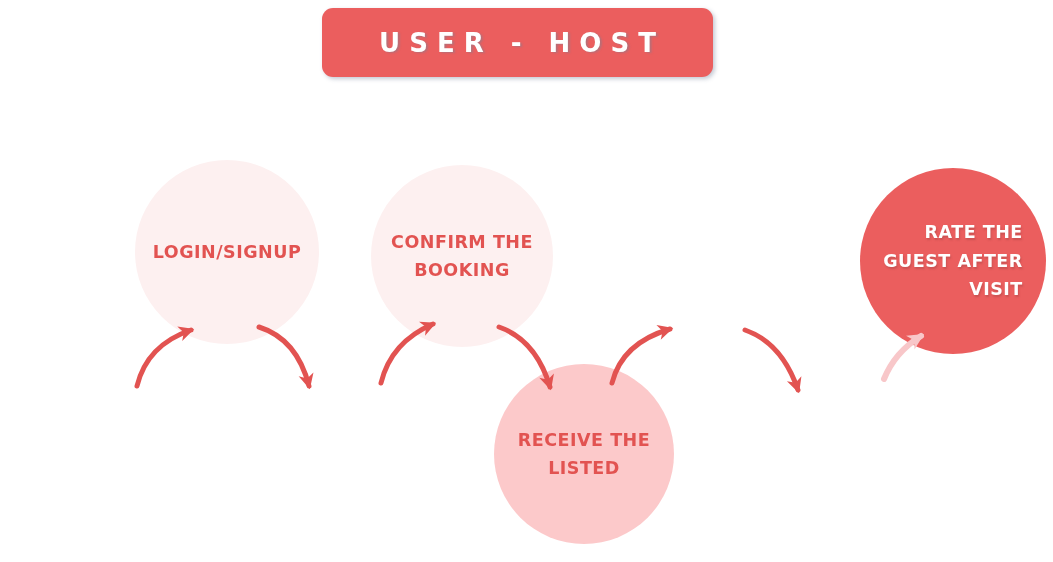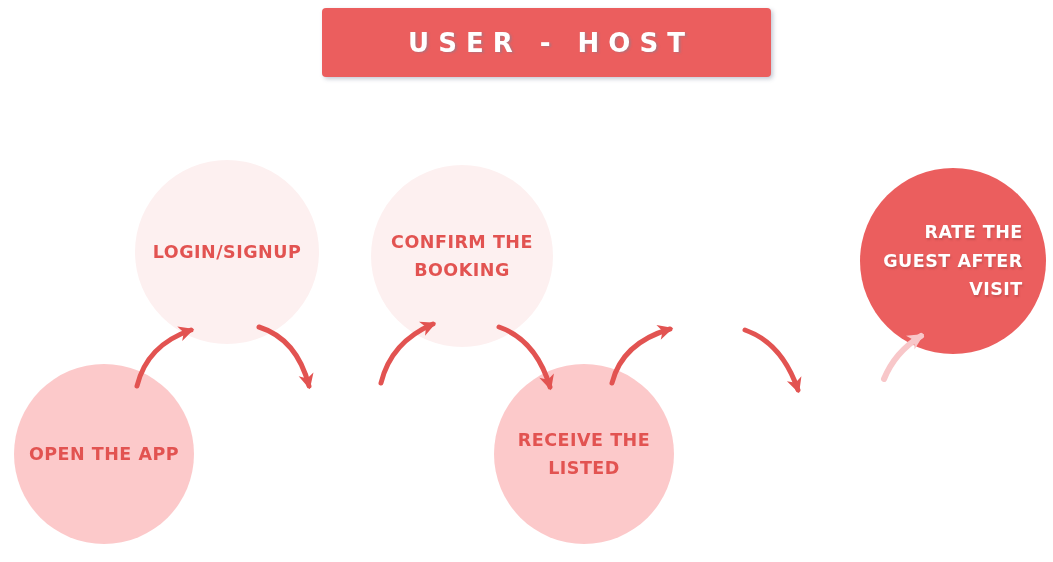--- a/index.html
+++ b/index.html
@@ -11,23 +11,23 @@
     --arrow-light:#f8c7c9;
     --text-white:#ffffff;
   }
   *{margin:0;padding:0;box-sizing:border-box;}
   html,body{width:1053px;height:562px;background:#ffffff;overflow:hidden;}
   body{font-family:"DejaVu Sans","Liberation Sans",sans-serif;position:relative;}
 
   .canvas{position:absolute;inset:0;width:1053px;height:562px;}
 
   .title-banner{
-    position:absolute;left:322px;top:8px;width:449px;height:69px;
+    position:absolute;left:322px;top:8px;width:391px;height:69px;
     background:var(--accent-red);
-    border-radius:4px;
+    border-radius:11px;
     display:flex;align-items:center;justify-content:center;
     box-shadow:2px 2px 4px rgba(125,135,160,0.45);
   }
   .title-banner .title-text{
     color:var(--text-white);
     font-size:26px;font-weight:bold;
     letter-spacing:9px;padding-left:9px;
     text-shadow:2px 1px 2px rgba(120,130,150,0.45);
     white-space:nowrap;
   }
@@ -62,23 +62,20 @@
 </style>
 </head>
 <body>
 
 <div class="canvas">
 
   <div class="title-banner">
     <span class="title-text">USER - HOST</span>
   </div>
 
-  <div class="circle pink" style="left:14px;top:364px;width:180px;height:180px">
-    <span class="circle-label">OPEN THE APP</span>
-  </div>
 
   <div class="circle light" style="left:135px;top:160px;width:184px;height:184px">
     <span class="circle-label">LOGIN/SIGNUP</span>
   </div>
 
 
   <div class="circle light" style="left:371px;top:165px;width:182px;height:182px">
     <span class="circle-label">CONFIRM THE
 BOOKING</span>
   </div>

